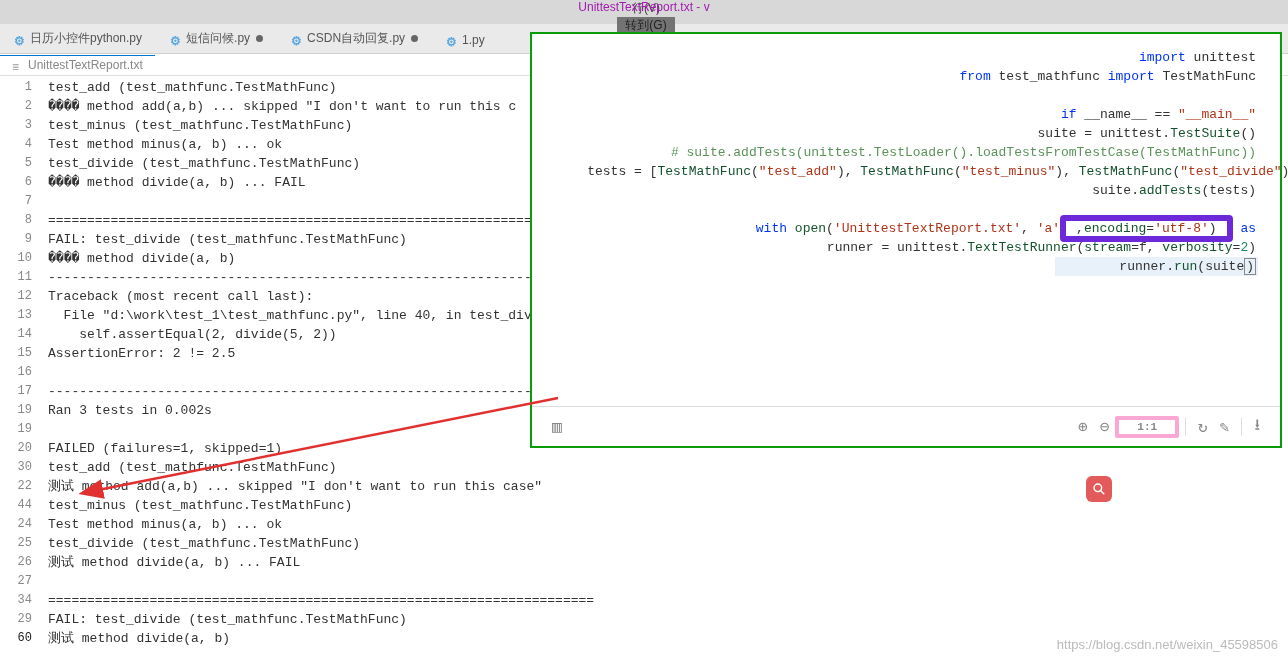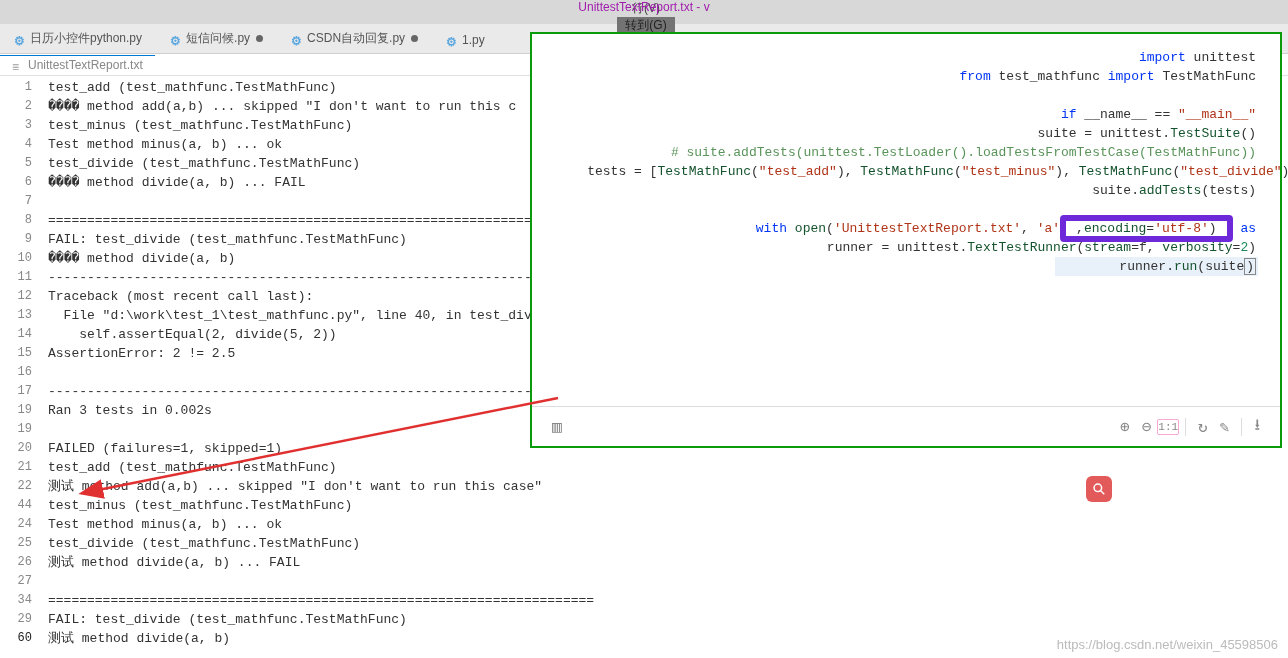--- a/index.html
+++ b/index.html
@@ -274,42 +274,42 @@
       <div>11</div>
       <div>12</div>
       <div>13</div>
       <div>14</div>
       <div>15</div>
       <div>16</div>
       <div>17</div>
       <div>19</div>
       <div>19</div>
       <div>20</div>
-      <div>21</div>
+      <div>30</div>
       <div>22</div>
       <div>44</div>
       <div>24</div>
       <div>25</div>
       <div>26</div>
       <div>27</div>
       <div>34</div>
       <div>29</div>
       <div class="current">60</div>
     </div>
   <div class="code" id="code"><div class="code-row">test_add (test_mathfunc.TestMathFunc)</div><div class="code-row">���� method add(a,b) ... skipped "I don't want to run this c</div><div class="code-row">test_minus (test_mathfunc.TestMathFunc)</div><div class="code-row">Test method minus(a, b) ... ok</div><div class="code-row">test_divide (test_mathfunc.TestMathFunc)</div><div class="code-row">���� method divide(a, b) ... FAIL</div><div class="code-row"></div><div class="code-row">======================================================================</div><div class="code-row">FAIL: test_divide (test_mathfunc.TestMathFunc)</div><div class="code-row">���� method divide(a, b)</div><div class="code-row">----------------------------------------------------------------------</div><div class="code-row">Traceback (most recent call last):</div><div class="code-row">  File "d:\work\test_1\test_mathfunc.py", line 40, in test_divi</div><div class="code-row">    self.assertEqual(2, divide(5, 2))</div><div class="code-row">AssertionError: 2 != 2.5</div><div class="code-row"></div><div class="code-row">----------------------------------------------------------------------</div><div class="code-row">Ran 3 tests in 0.002s</div><div class="code-row"></div><div class="code-row">FAILED (failures=1, skipped=1)</div><div class="code-row">test_add (test_mathfunc.TestMathFunc)</div><div class="code-row">测试 method add(a,b) ... skipped "I don't want to run this case"</div><div class="code-row">test_minus (test_mathfunc.TestMathFunc)</div><div class="code-row">Test method minus(a, b) ... ok</div><div class="code-row">test_divide (test_mathfunc.TestMathFunc)</div><div class="code-row">测试 method divide(a, b) ... FAIL</div><div class="code-row"></div><div class="code-row">======================================================================</div><div class="code-row">FAIL: test_divide (test_mathfunc.TestMathFunc)</div><div class="code-row">测试 method divide(a, b)</div></div>
 </div>
 
 <div class="green-box">
   <div class="green-content" id="pycode"><div><span class="kw">import</span> unittest</div><div><span class="kw">from</span> test_mathfunc <span class="kw">import</span> TestMathFunc</div><div>&nbsp;</div><div><span class="kw">if</span> __name__ == <span class="str">"__main__"</span><span class=""></span></div><div>    suite = unittest.<span class="fn">TestSuite</span>()</div><div><span class="cmt">    # suite.addTests(unittest.TestLoader().loadTestsFromTestCase(TestMathFunc))</span></div><div>    tests = [<span class="fn">TestMathFunc</span>(<span class="str">"test_add"</span>), <span class="fn">TestMathFunc</span>(<span class="str">"test_minus"</span>), <span class="fn">TestMathFunc</span>(<span class="str">"test_divide"</span>)]</div><div>    suite.<span class="fn">addTests</span>(tests)</div><div>&nbsp;</div><div>    <span class="kw">with</span> <span class="fn">open</span>(<span class="str">'UnittestTextReport.txt'</span>, <span class="str">'a'</span><span class="red-box">,<span class="fn">encoding</span>=<span class="str">'utf-8'</span>)</span> <span class="kw">as</span><span class=" f"></span></div><div>        runner = unittest.<span class="fn">TextTestRunner</span>(<span class="fn">stream</span>=f, <span class="fn">verbosity</span>=<span class="num">2</span>)</div><div><span class="highlight-line">        runner.<span class="fn">run</span>(<span class="txt">suite</span><span class="cursor-box">)</span></span></div></div>
   <div class="overlay-toolbar">
     <span class="ticon">▥</span>
     <span class="spacer"></span>
     <span class="ticon">⊕</span>
     <span class="ticon">⊖</span>
-    <span class="ticon" style="font-size:11px;border:1px solid #f9a8d4;padding:1px 0;border-radius:2px;">1:1</span>
+    <span class="ticon" style="font-size:11px;border:4px solid #f9a8d4;padding:1px 18px;border-radius:2px;font-weight:bold;">1:1</span>
     <span class="divider"></span>
     <span class="ticon">↻</span>
     <span class="ticon">✎</span>
     <span class="divider"></span>
     <span class="ticon">⭳</span>
   </div>
 </div>
 
 <svg class="overlay-arrow" style="left:0;top:0;width:1288px;height:658px;z-index:6;">
   <defs>

